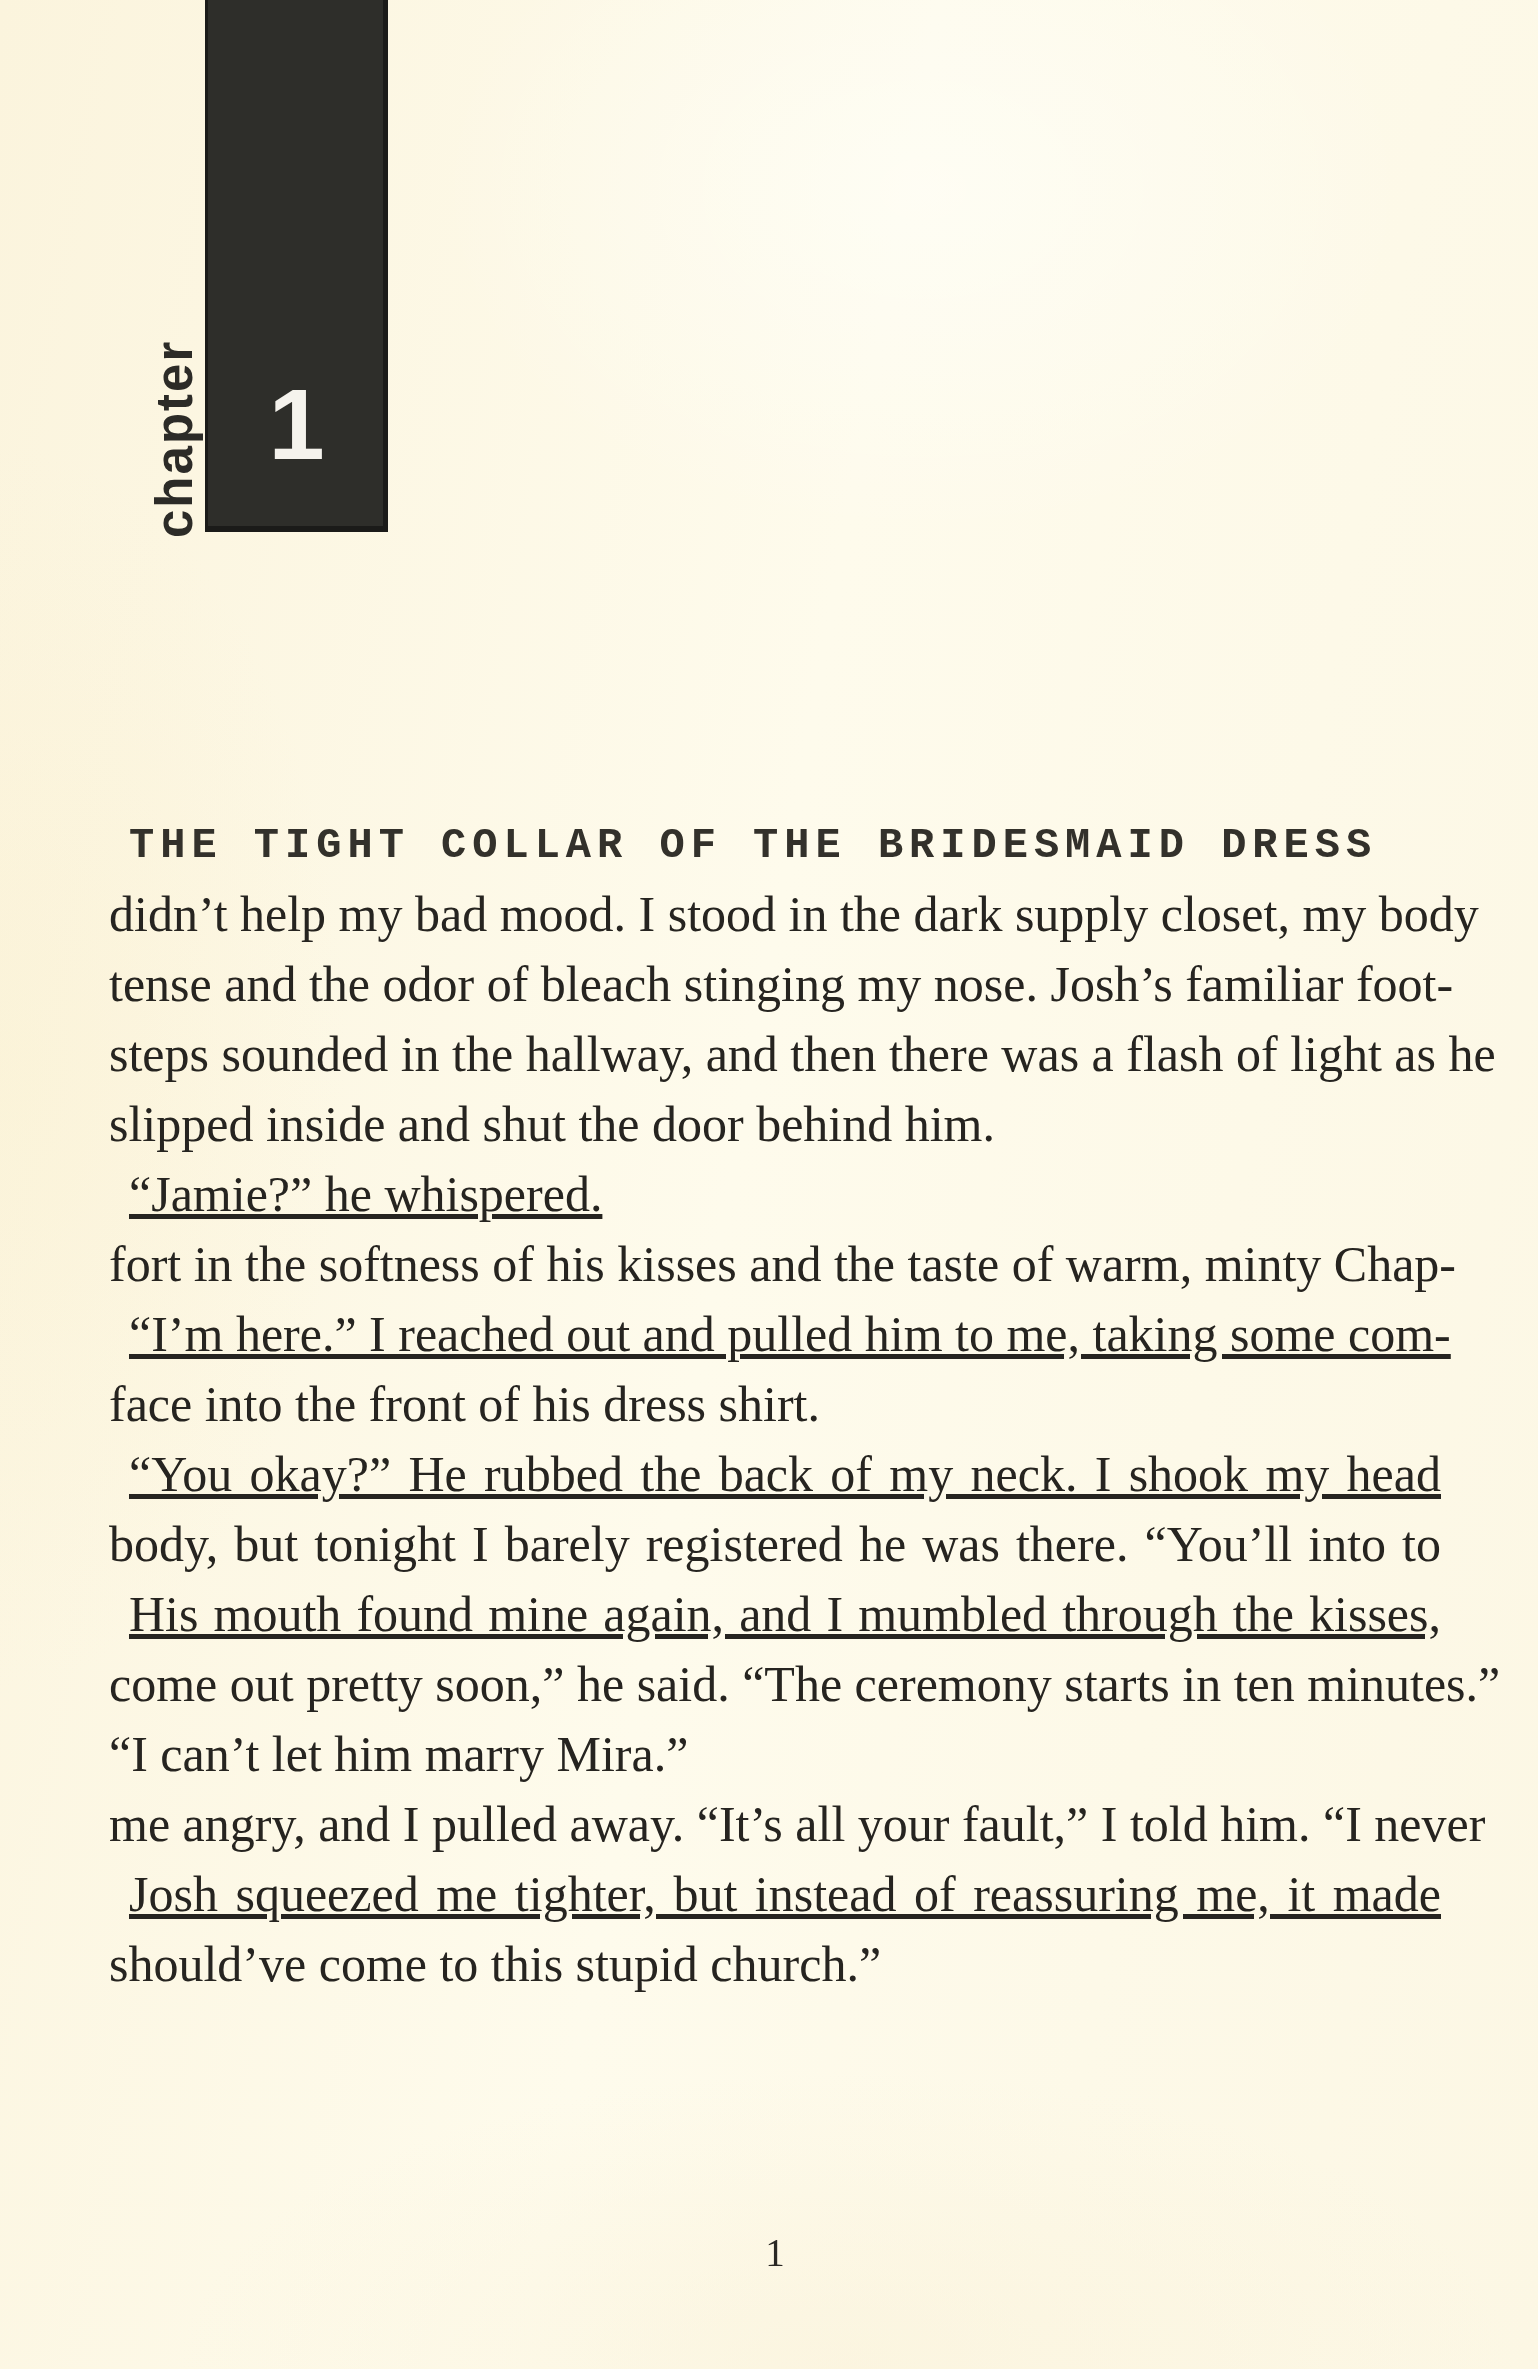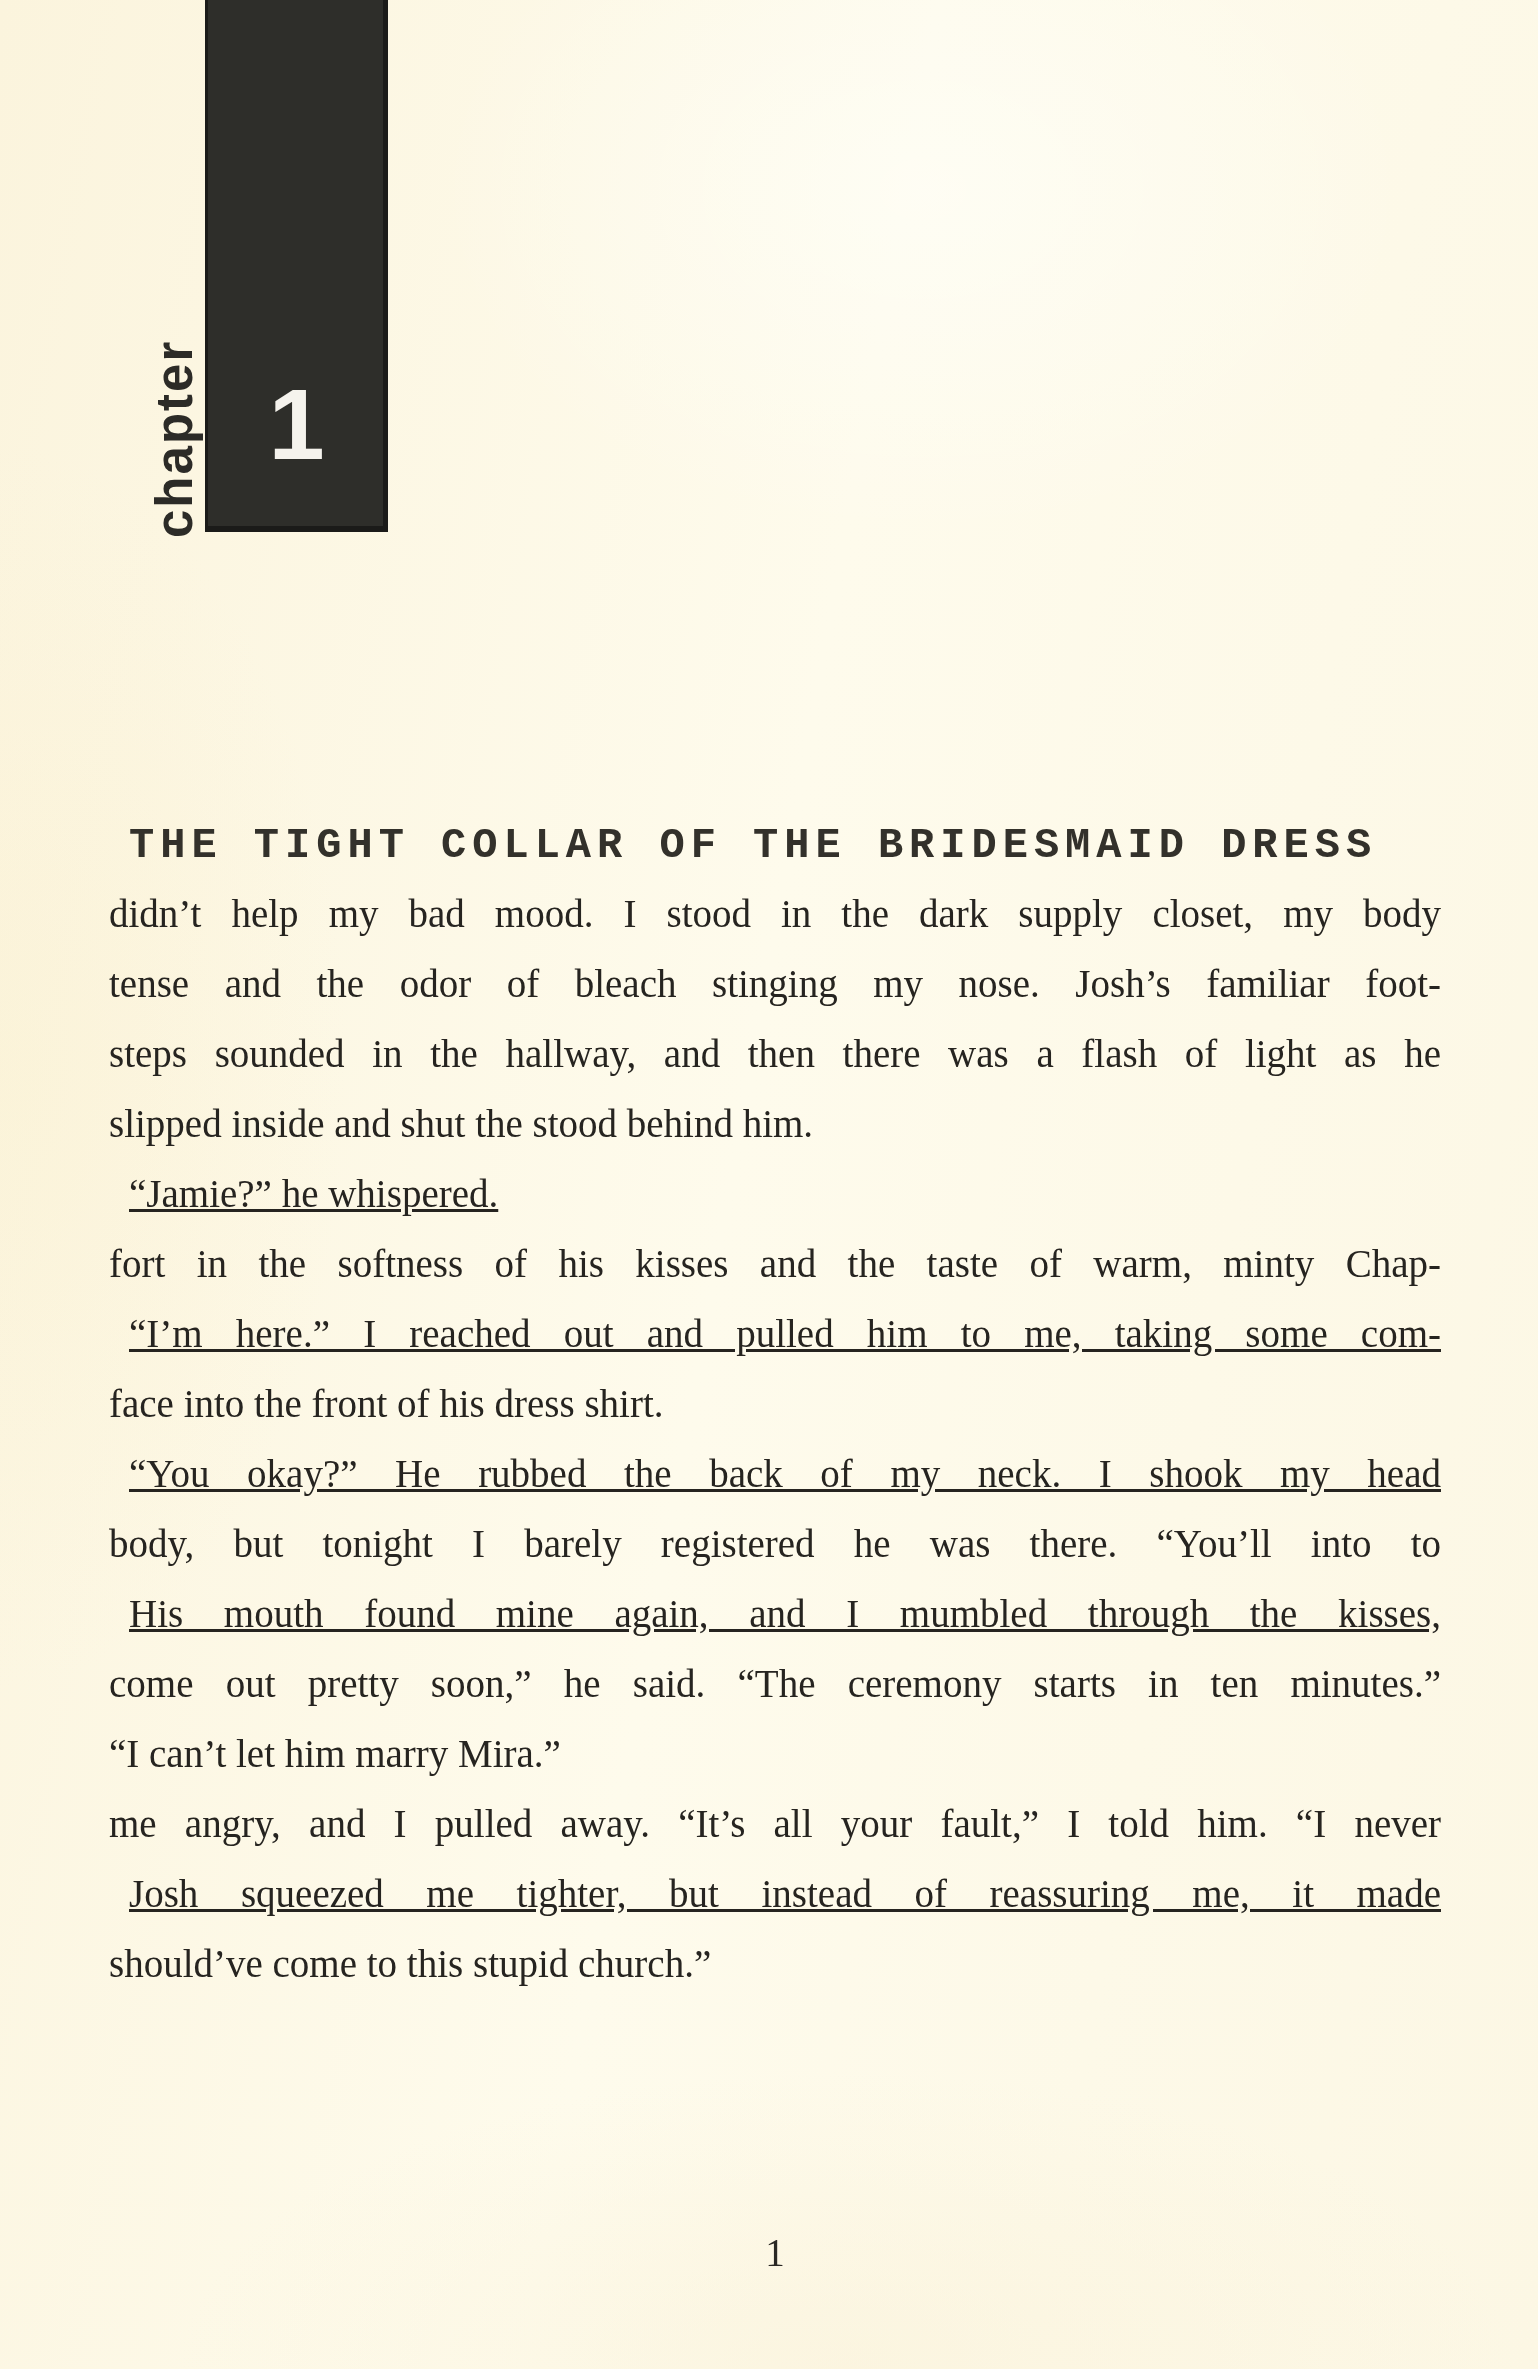--- a/index.html
+++ b/index.html
@@ -51,21 +51,21 @@
   
   .chapter-heading{
     position:absolute;left:129px;top:825px;
     font-family:"Liberation Mono","DejaVu Sans Mono",monospace;
     font-weight:bold;font-size:42px;line-height:1;letter-spacing:6px;
     color:var(--heading-ink);white-space:nowrap;
   }
   
   .body-text{
     position:absolute;left:109px;top:879px;width:1332px;
-    font-size:39px;line-height:70px;color:var(--ink);
+    font-size:50px;line-height:70px;color:var(--ink);
   }
   .body-text .line{
     text-align:justify;
     -moz-text-align-last:justify;
     text-align-last:justify;
     height:70px;overflow:visible;white-space:nowrap;
   }
   .body-text .line.para-end{
     -moz-text-align-last:left;
     text-align-last:left;
@@ -88,21 +88,21 @@
 
   <div class="chapter-label">chapter</div>
 
   <div class="chapter-heading">THE TIGHT COLLAR OF THE BRIDESMAID DRESS</div>
 
   <div class="body-text">
 
   <div class="line">didn’t help my bad mood. I stood in the dark supply closet, my body</div>
       <div class="line">tense and the odor of bleach stinging my nose. Josh’s familiar foot-</div>
       <div class="line">steps sounded in the hallway, and then there was a flash of light as he</div>
-      <div class="line para-end">slipped inside and shut the stood behind him.</div>
+      <div class="line para-end">slipped inside and shut the door behind him.</div>
       <div class="line indent para-end">“Jamie?” he whispered.</div>
       <div class="line">fort in the softness of his kisses and the taste of warm, minty Chap-</div>
       <div class="line indent">“I’m here.” I reached out and pulled him to me, taking some com-</div>
       <div class="line para-end">face into the front of his dress shirt.</div>
       <div class="line indent">“You okay?” He rubbed the back of my neck. I shook my head</div>
       <div class="line">body, but tonight I barely registered he was there. “You’ll into to</div>
       <div class="line indent">His mouth found mine again, and I mumbled through the kisses,</div>
       <div class="line">come out pretty soon,” he said. “The ceremony starts in ten minutes.”</div>
       <div class="line para-end">“I can’t let him marry Mira.”</div>
       <div class="line">me angry, and I pulled away. “It’s all your fault,” I told him. “I never</div>

